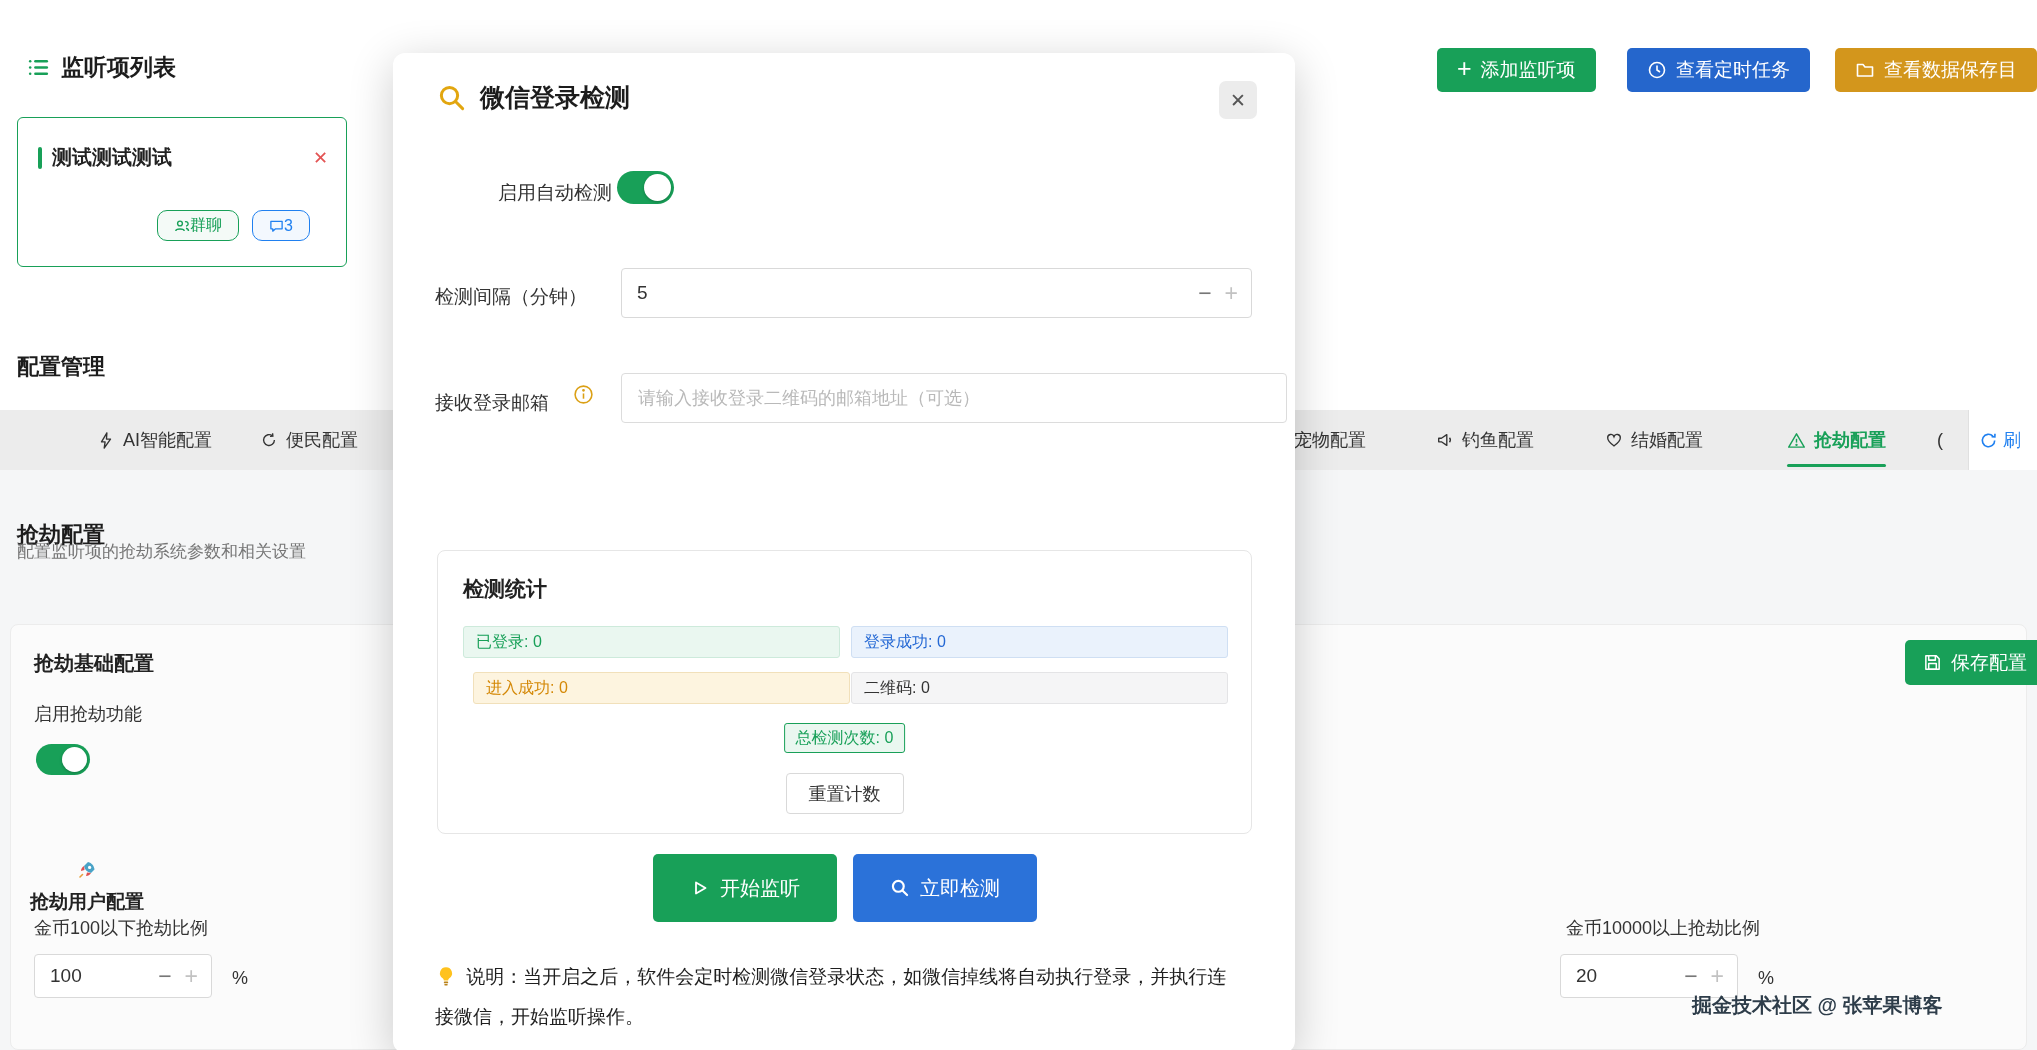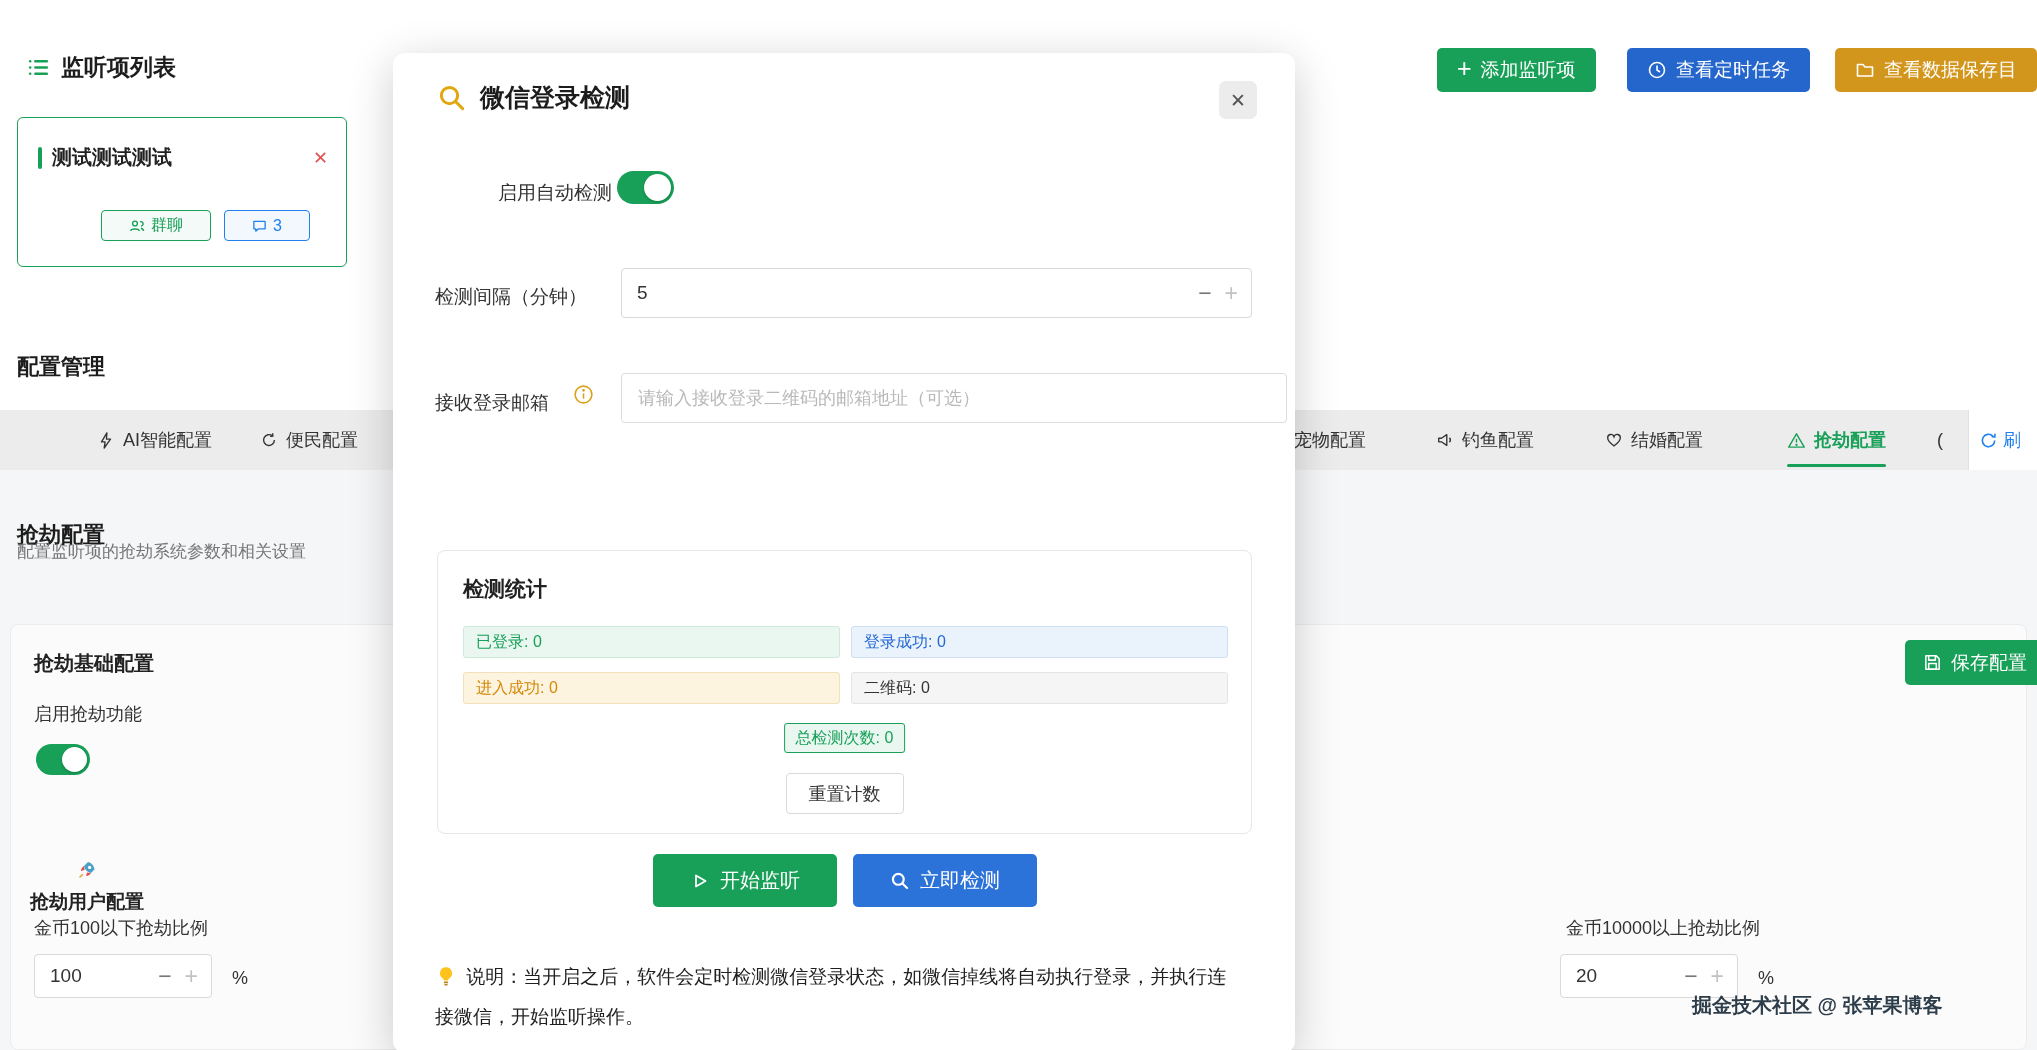--- a/index.html
+++ b/index.html
@@ -19,21 +19,21 @@
   .btn-datadir { left:1835px; background:#d3961c; }
   .plus-glyph { font-size:25px; line-height:1; margin-top:-3px; }
 
   .monitor-card { position:absolute; left:17px; top:117px; width:330px; height:150px;
                   background:#fff; border:1px solid #18a058; border-radius:6px; }
   .mc-head { position:absolute; left:20px; top:26px; right:18px; display:flex; align-items:center; gap:10px; }
   .mc-bar { width:4px; height:22px; background:#18a058; border-radius:2px; }
   .mc-title { font-size:20px; font-weight:600; color:#222; flex:1; }
   .mc-close { color:#e35454; font-size:18px; cursor:pointer; }
   .mc-badges { position:absolute; right:36px; top:92px; display:flex; gap:13px; }
-  .badge { display:flex; align-items:center; gap:6px; height:31px; padding:0 27px; border-radius:4px; font-size:16px; }
+  .badge { display:flex; align-items:center; height:31px; padding:0 16px; border-radius:10px; font-size:16px; }
   .badge-group { border:1px solid #18a058; color:#18a058; background:#f4faf7; }
   .badge-comment { border:1px solid #2080f0; color:#2080f0; background:#f3f8fe; }
 
   .cfg-title { position:absolute; left:17px; top:352px; font-size:22px; font-weight:700; color:#1c1c1c; }
 
   .tab-strip { position:absolute; left:0; top:410px; width:2037px; height:60px; background:#ececec; }
   .tab { position:absolute; top:0; height:60px; display:flex; align-items:center; gap:8px;
          font-size:18px; color:#333; cursor:pointer; }
   .tab-ai { left:97px; } .tab-convenience { left:260px; } .tab-pet { left:1268px; }
   .tab-fishing { left:1436px; } .tab-marriage { left:1605px; } .tab-rob { left:1787px; }
@@ -103,32 +103,32 @@
              font-family:inherit; background:#fff; }
   .m-email::placeholder { color:#b9b9b9; }
 
   .stats-box { position:absolute; left:44px; top:497px; width:815px; height:284px; background:#fff;
                border:1px solid #e6e6e6; border-radius:8px; }
   .stats-title { position:absolute; left:25px; top:24px; font-size:21px; font-weight:600; color:#222; }
   .stat-chip { position:absolute; width:377px; height:32px; line-height:30px; padding-left:12px;
                font-size:16px; border-radius:3px; border:1px solid; }
   .chip-green { background:#eaf7f0; border-color:#cdeadb; color:#18a058; }
   .chip-blue { background:#eaf2fc; border-color:#cfdff3; color:#2468d4; }
-  .chip-orange { background:#fdf4df; border-color:#f1e0ba; color:#d48806; }
+  .chip-orange { background:#fdf4df; border-color:#f1e0ba; color:#d48806;margin-left:10px; }
   .chip-gray { background:#f5f5f6; border-color:#e4e4e6; color:#333; }
   .c1 { left:25px; top:75px; } .c2 { left:413px; top:75px; }
   .c3 { left:25px; top:121px; } .c4 { left:413px; top:121px; }
   .stat-total { position:absolute; left:50%; transform:translateX(-50%); top:172px; height:30px;
                 line-height:28px; padding:0 11px; font-size:16px; border-radius:3px; border:1px solid;
                 white-space:nowrap; }
   .reset-btn { position:absolute; left:50%; transform:translateX(-50%); top:222px; height:41px;
                padding:0 22px; display:flex; align-items:center; background:#fff; border:1px solid #d9d9d9;
                border-radius:4px; font-size:18px; color:#333; cursor:pointer; white-space:nowrap; }
 
-  .modal-btn { position:absolute; top:801px; height:53px; display:flex; align-items:center;
+  .modal-btn { position:absolute; top:801px; height:68px; display:flex; align-items:center;
                justify-content:center; gap:10px; border-radius:5px; color:#fff; font-size:20px; cursor:pointer; }
   .btn-start { left:260px; width:184px; background:#18a058; }
   .btn-check { left:460px; width:184px; background:#2b72d9; }
 
   .modal-note { position:absolute; left:42px; top:906px; width:800px; font-size:19px; line-height:36px;
                 color:#1f1f1f; }
   .bulb { display:inline-block; vertical-align:-4px; margin-right:4px; }
   .icon { display:inline-flex; align-items:center; }
 </style>
 </head>

